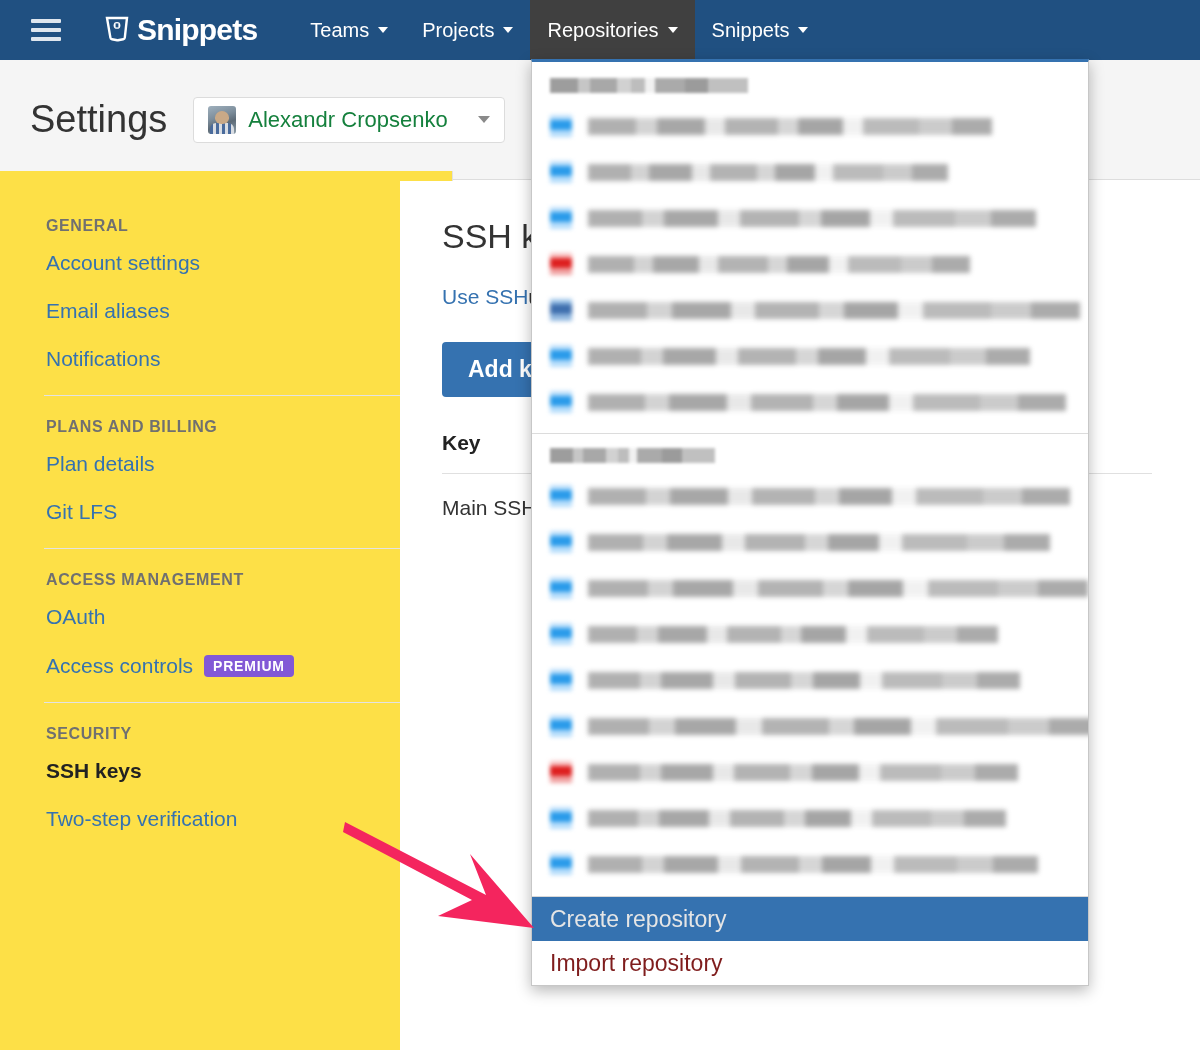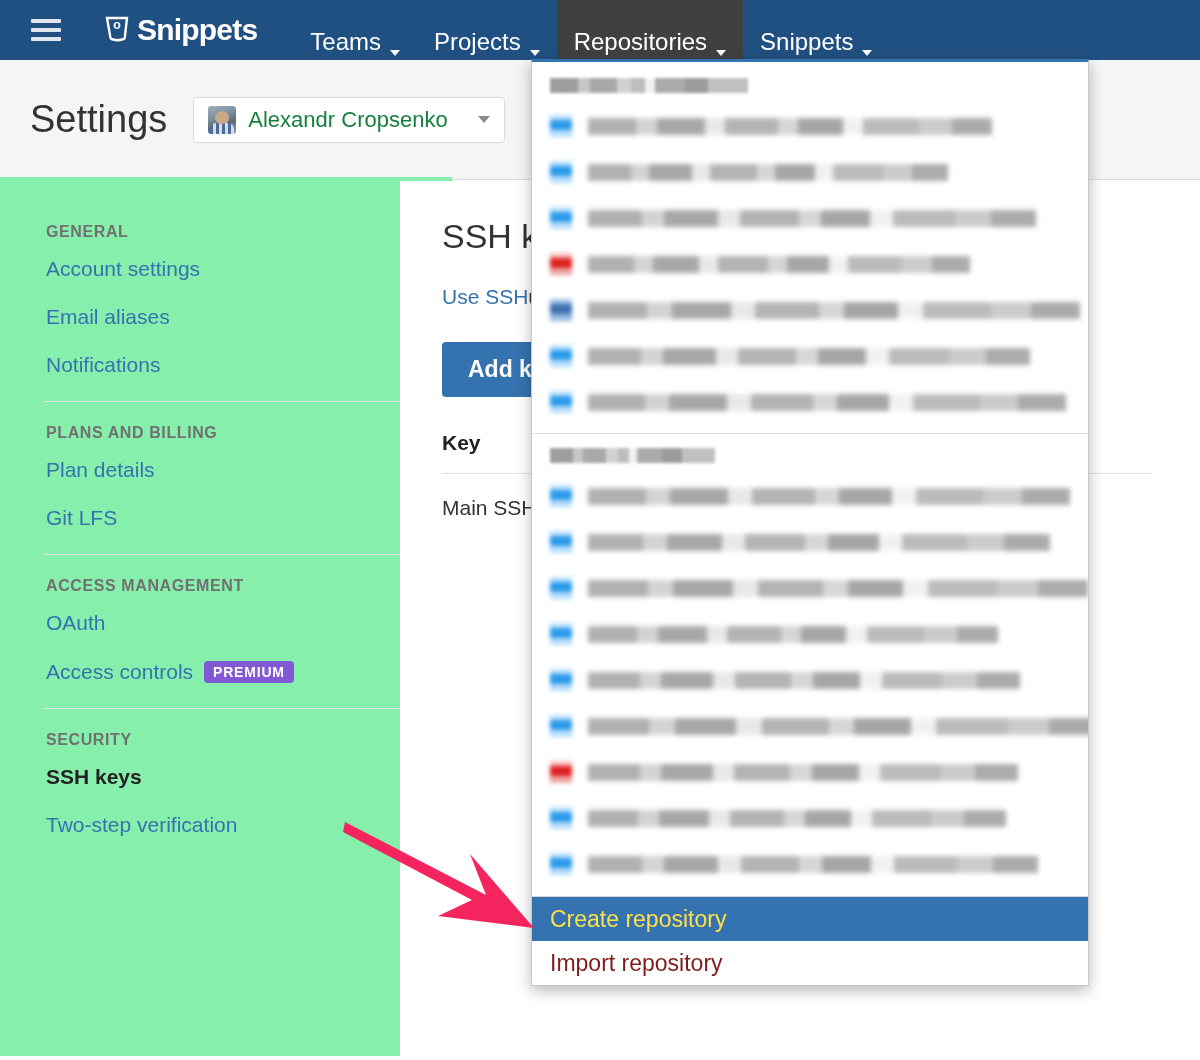--- a/index.html
+++ b/index.html
@@ -28,22 +28,22 @@
 
   .brand { display: flex; align-items: center; margin-left: 36px; cursor: pointer; }
   .brand-mark { width: 26px; height: 28px; margin-right: 7px; }
   .brand-text {
     color: #ffffff; font-size: 30px; font-weight: bold;
     letter-spacing: -0.8px; line-height: 1;
   }
 
   .nav-items { display: flex; align-items: stretch; height: 60px; margin-left: 36px; }
   .nav-item {
-    display: flex; align-items: flex-end; height: 60px;
-    padding: 4px 17px; color: #ffffff; font-size: 24px;
+    display: flex; align-items: center; height: 60px;
+    padding: 4px 17px; color: #ffffff; font-size: 20px;
     cursor: pointer; white-space: nowrap;
   }
   .nav-item .caret {
     display: inline-block; margin-left: 9px;
     border-left: 5px solid transparent; border-right: 5px solid transparent;
     border-top: 6px solid #ffffff;
   }
   .nav-item.active { background: #404040; }
 
   
@@ -78,23 +78,23 @@
   }
   .account-name { font-size: 22px; color: #15803d; white-space: nowrap; }
   .picker-caret {
     margin-left: 30px;
     border-left: 6px solid transparent; border-right: 6px solid transparent;
     border-top: 7px solid #8a8a8a;
   }
 
   
   .sidebar {
-    position: absolute; top: 177px; left: 0;
+    position: absolute; top: 171px; left: 0;
     width: 453px; height: 879px;
-    background: #86efac; border-right: 1px solid #e0e0e0;
+    background: #fde047; border-right: 1px solid #e0e0e0;
     padding: 28px 0 0 0;
   }
   .side-group { padding: 0 44px; }
   .side-heading {
     font-size: 16px; font-weight: bold; color: #707070;
     letter-spacing: 0.6px; margin: 18px 0 16px 2px;
   }
   .side-link {
     display: block; font-size: 21px; color: #3572b0;
     margin: 0 0 25px 2px; cursor: pointer; text-decoration: none;
@@ -172,21 +172,21 @@
       #a8a8a8 0 12%, #cfcfcf 12% 17%, #9e9e9e 17% 29%, #e6e6e6 29% 34%,
       #ababab 34% 47%, #d2d2d2 47% 52%, #9c9c9c 52% 63%, #f0f0f0 63% 68%,
       #b4b4b4 68% 82%, #c6c6c6 82% 90%, #a2a2a2 90% 100%);
     filter: blur(2.4px); opacity: 0.9;
   }
   .dd-actions { background: #ffffff; }
   .dd-action {
     height: 44px; display: flex; align-items: center;
     padding-left: 18px; font-size: 23px; color: #7f1d1d; cursor: pointer;
   }
-  .dd-action.highlight { background: #3572b0; color: #fde047; }
+  .dd-action.highlight { background: #3572b0; color: #e5e5e5; }
 
   
   .arrow-layer {
     position: absolute; top: 0; left: 0;
     width: 1200px; height: 1060px;
     pointer-events: none; z-index: 30;
   }
 </style>
 </head>
 <body>

